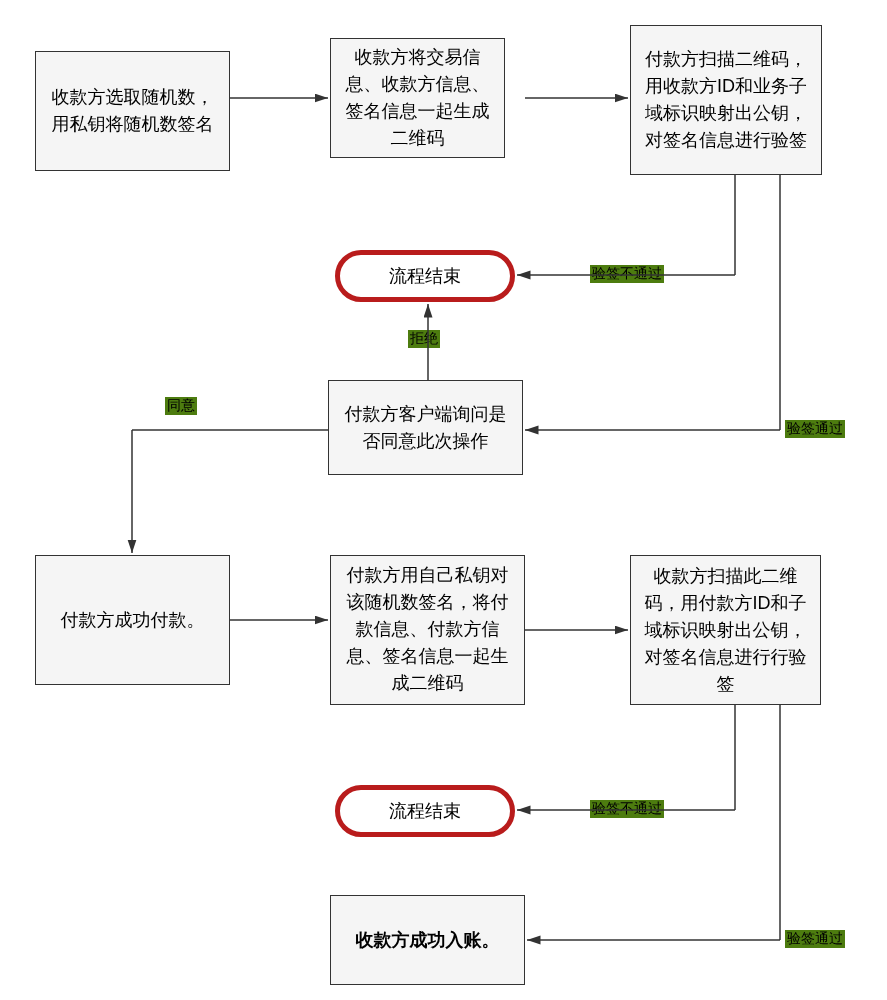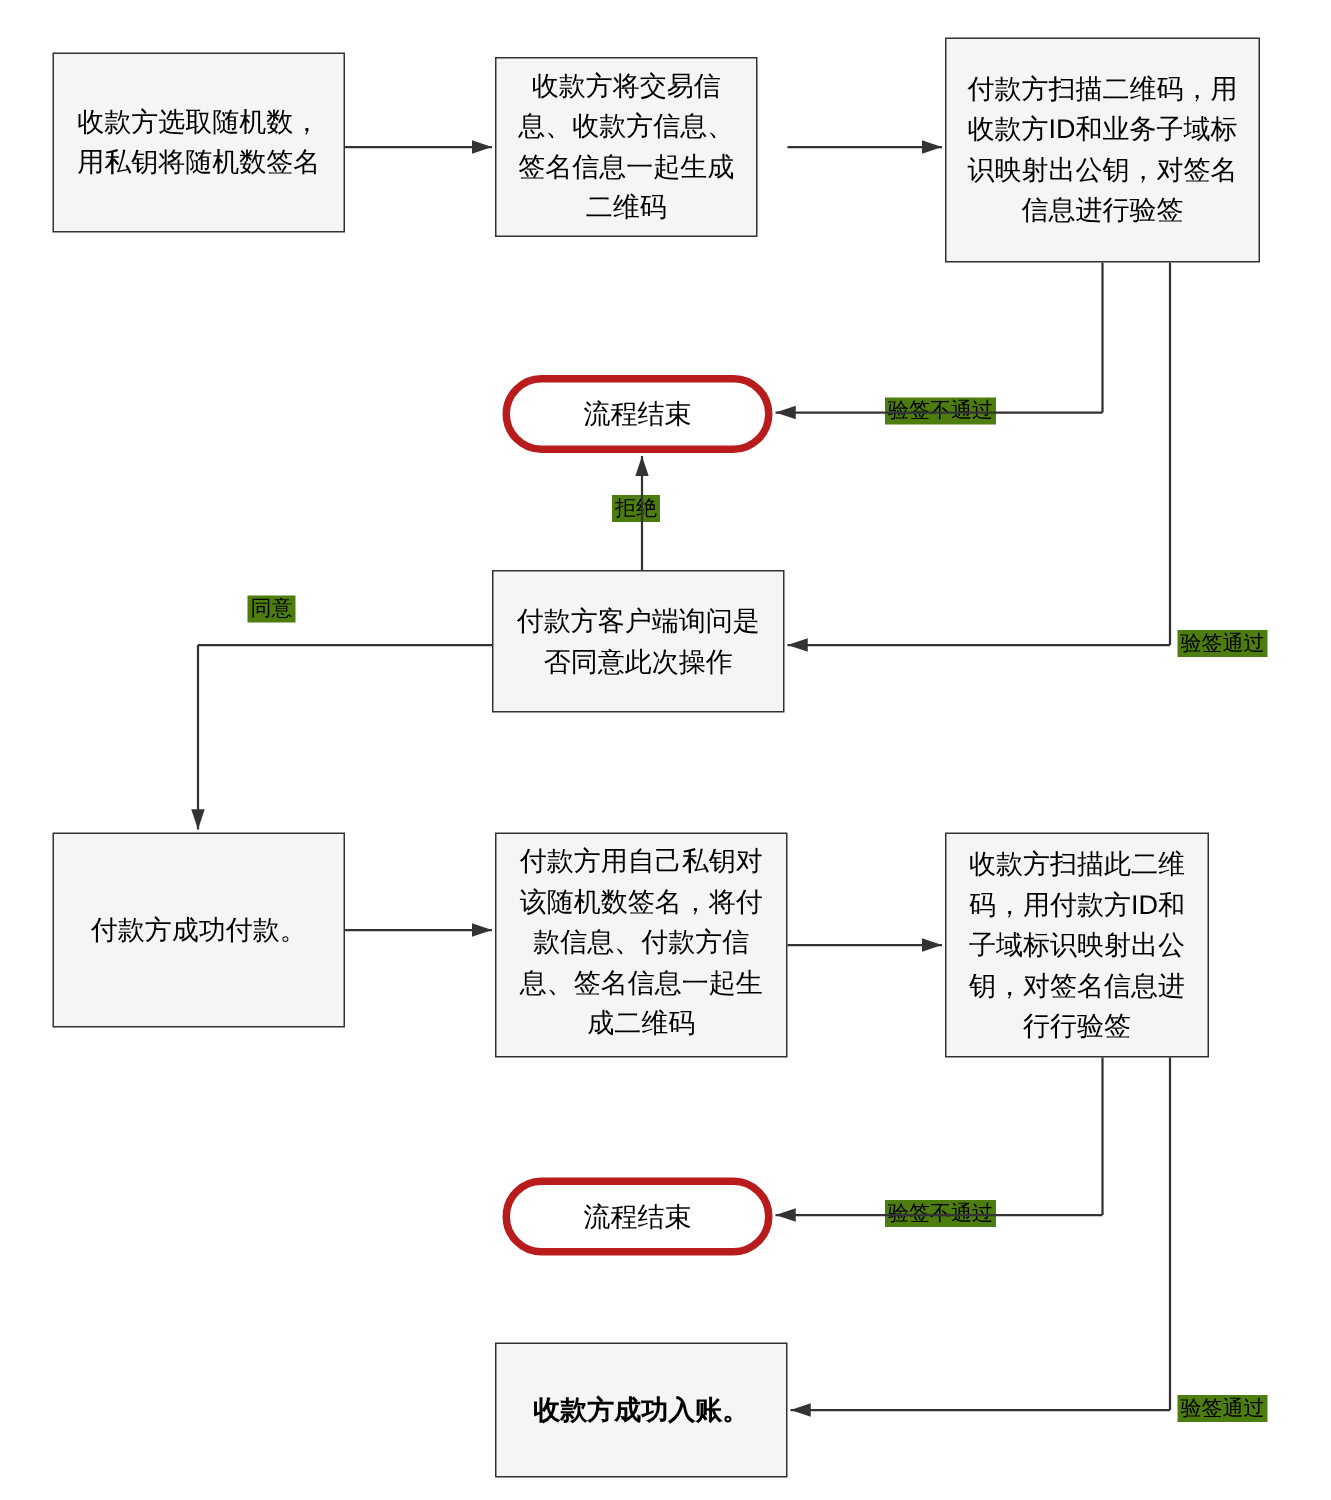--- a/index.html
+++ b/index.html
@@ -42,49 +42,49 @@
   svg.arrows {
     position: absolute;
     top: 0; left: 0;
     width: 887px; height: 1000px;
     pointer-events: none;
   }
 </style>
 </head>
 <body>
 
-<div class="box" style="left:35px; top:35px; width:195px; height:120px;">
+<div class="box" style="left:35px; top:51px; width:195px; height:120px;">
   <span>收款方选取随机数，用私钥将随机数签名</span>
 </div>
 
 <div class="box" style="left:330px; top:38px; width:175px; height:120px;align-items:center;">
   <span>收款方将交易信息、收款方信息、签名信息一起生成二维码</span>
 </div>
 
-<div class="box" style="left:630px; top:25px; width:210px; height:150px;justify-content:center;">
+<div class="box" style="left:630px; top:25px; width:192px; height:150px;justify-content:center;">
   <span>付款方扫描二维码，用收款方ID和业务子域标识映射出公钥，对签名信息进行验签</span>
 </div>
 
 <div class="terminator" style="left:335px; top:250px; width:180px; height:52px;">
   <span>流程结束</span>
 </div>
 
 <div class="box" style="left:328px; top:380px; width:195px; height:95px;">
   <span>付款方客户端询问是否同意此次操作</span>
 </div>
 
 <div class="box" style="left:35px; top:555px; width:195px; height:130px;">
   <span>付款方成功付款。</span>
 </div>
 
 <div class="box" style="left:330px; top:555px; width:195px; height:150px;font-family:Liberation Mono, monospace;">
   <span>付款方用自己私钥对该随机数签名，将付款信息、付款方信息、签名信息一起生成二维码</span>
 </div>
 
-<div class="box" style="left:630px; top:555px; width:176px; height:150px;">
+<div class="box" style="left:630px; top:555px; width:191px; height:150px;">
   <span>收款方扫描此二维码，用付款方ID和子域标识映射出公钥，对签名信息进行行验签</span>
 </div>
 
 <div class="terminator" style="left:335px; top:785px; width:180px; height:52px;">
   <span>流程结束</span>
 </div>
 
 <div class="box" style="left:330px; top:895px; width:195px; height:90px;font-weight:bold;">
   <span>收款方成功入账。</span>
 </div>

